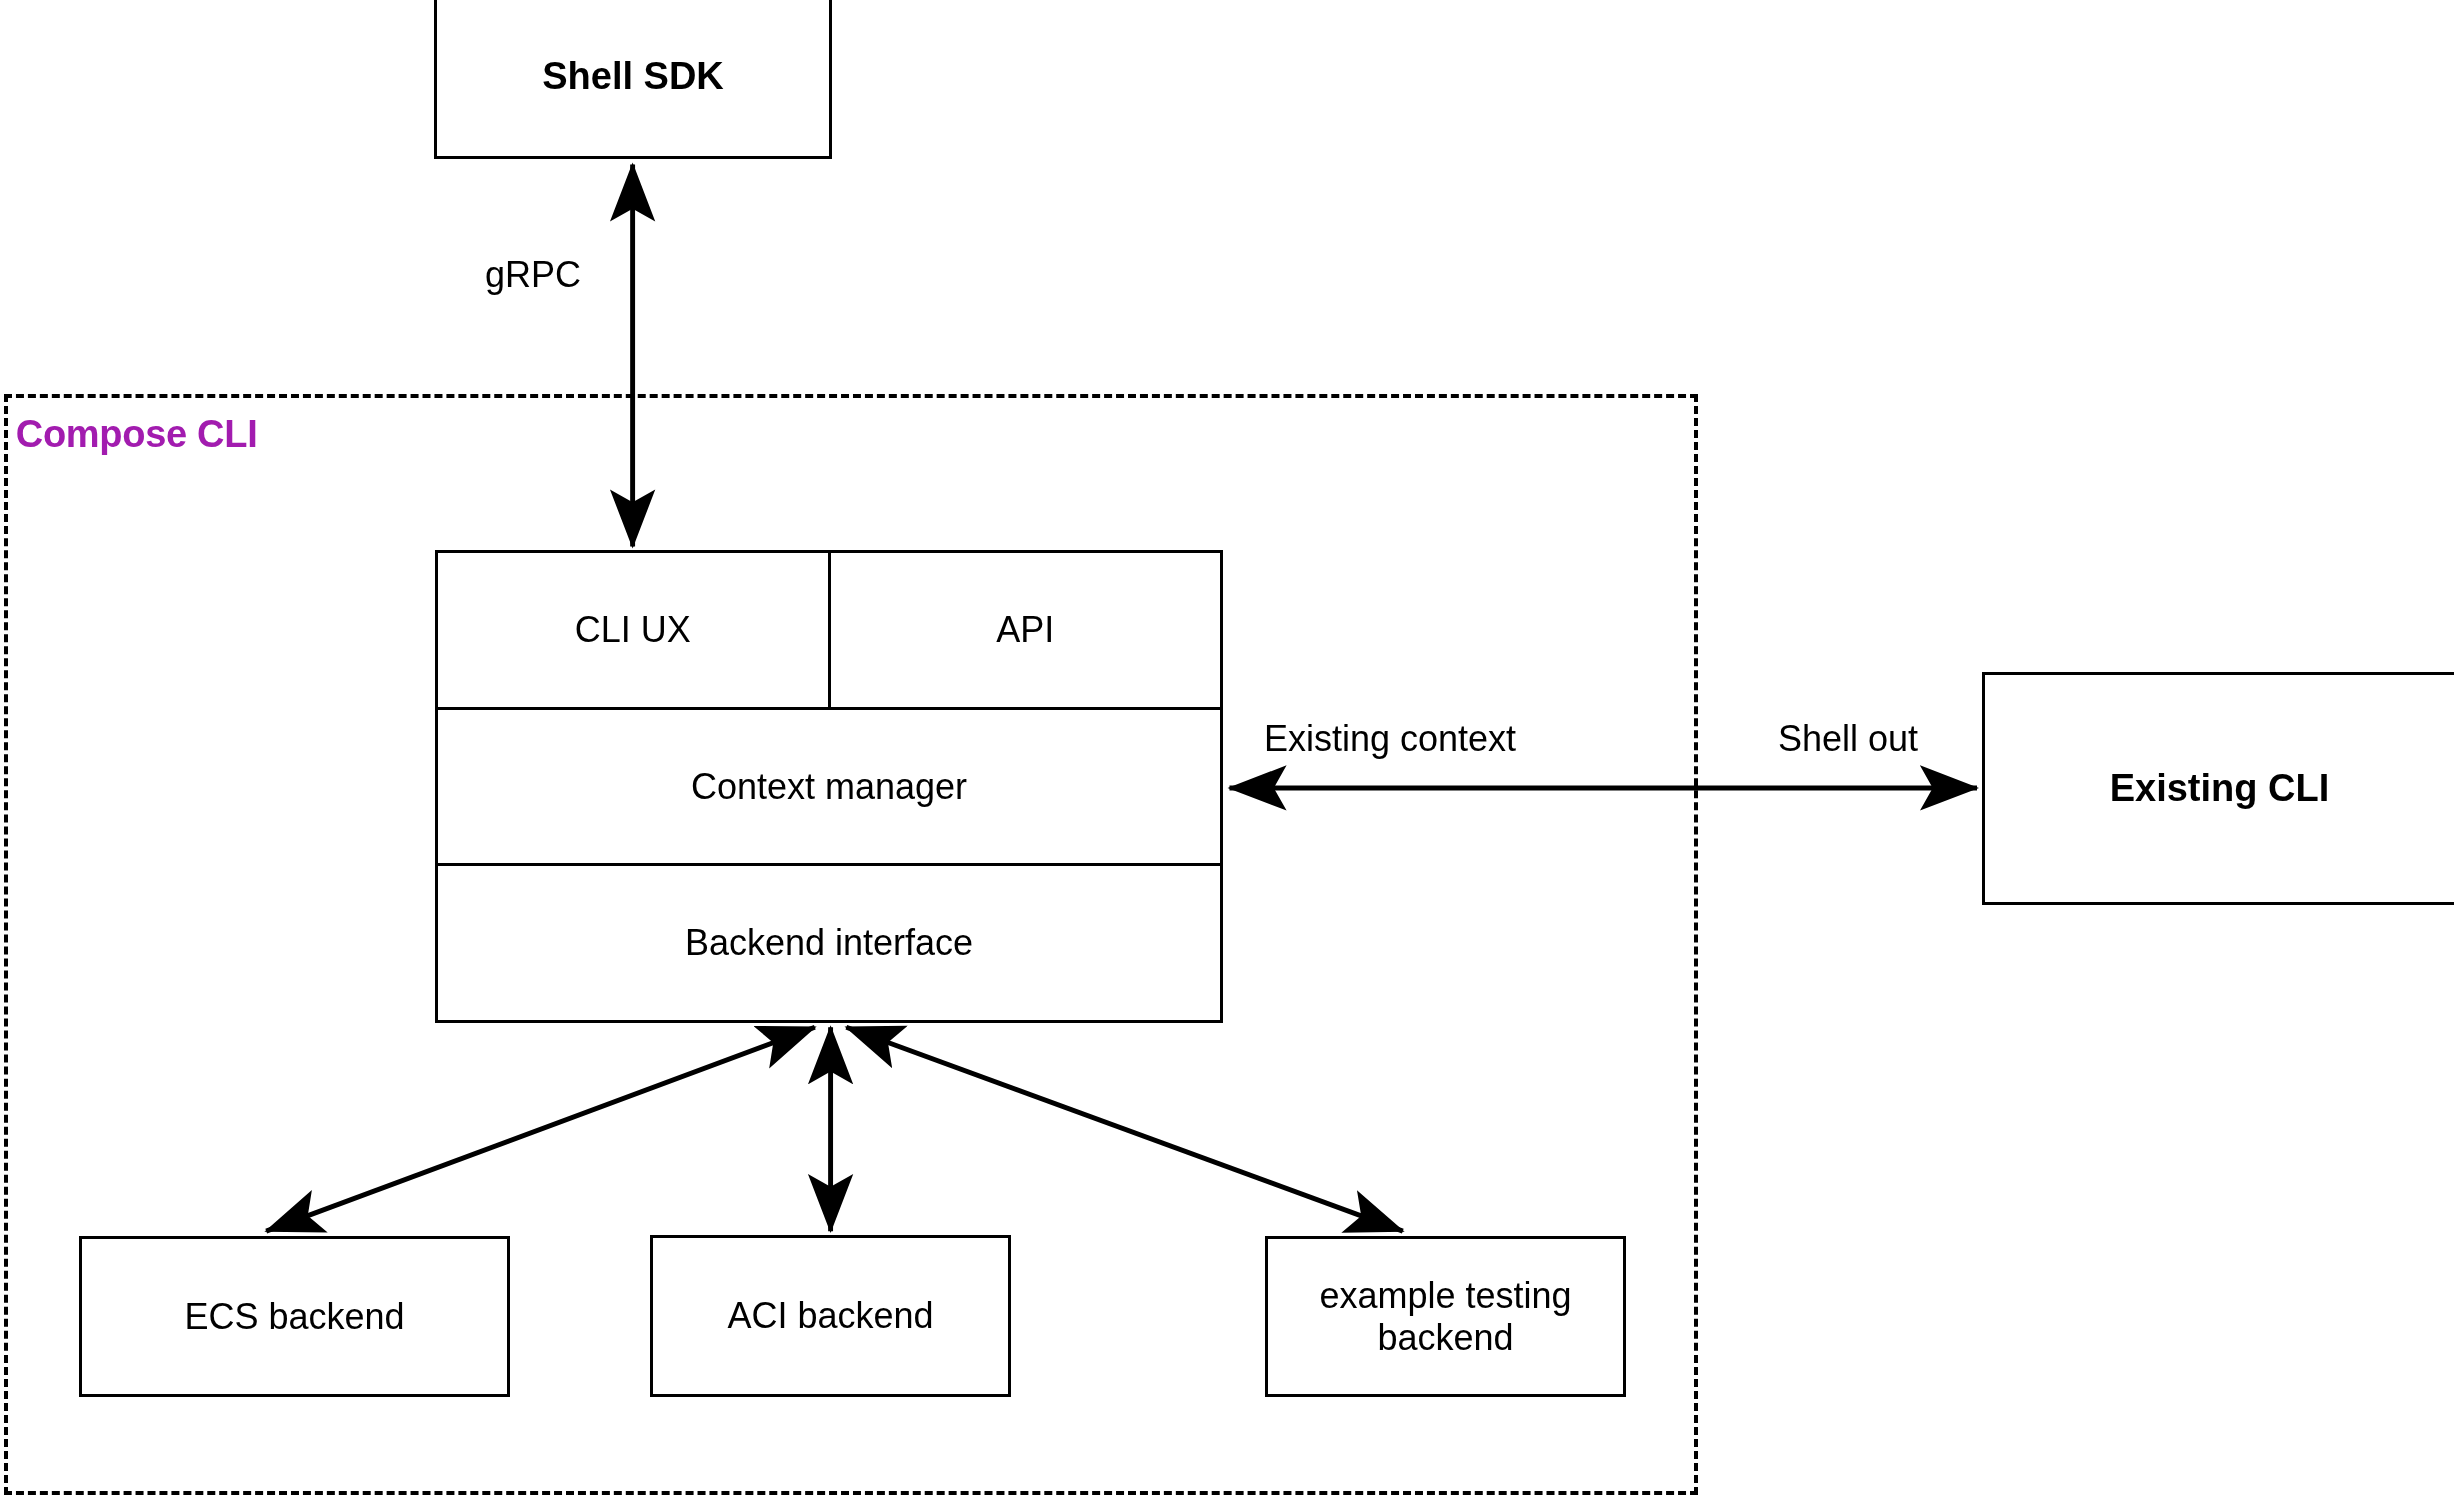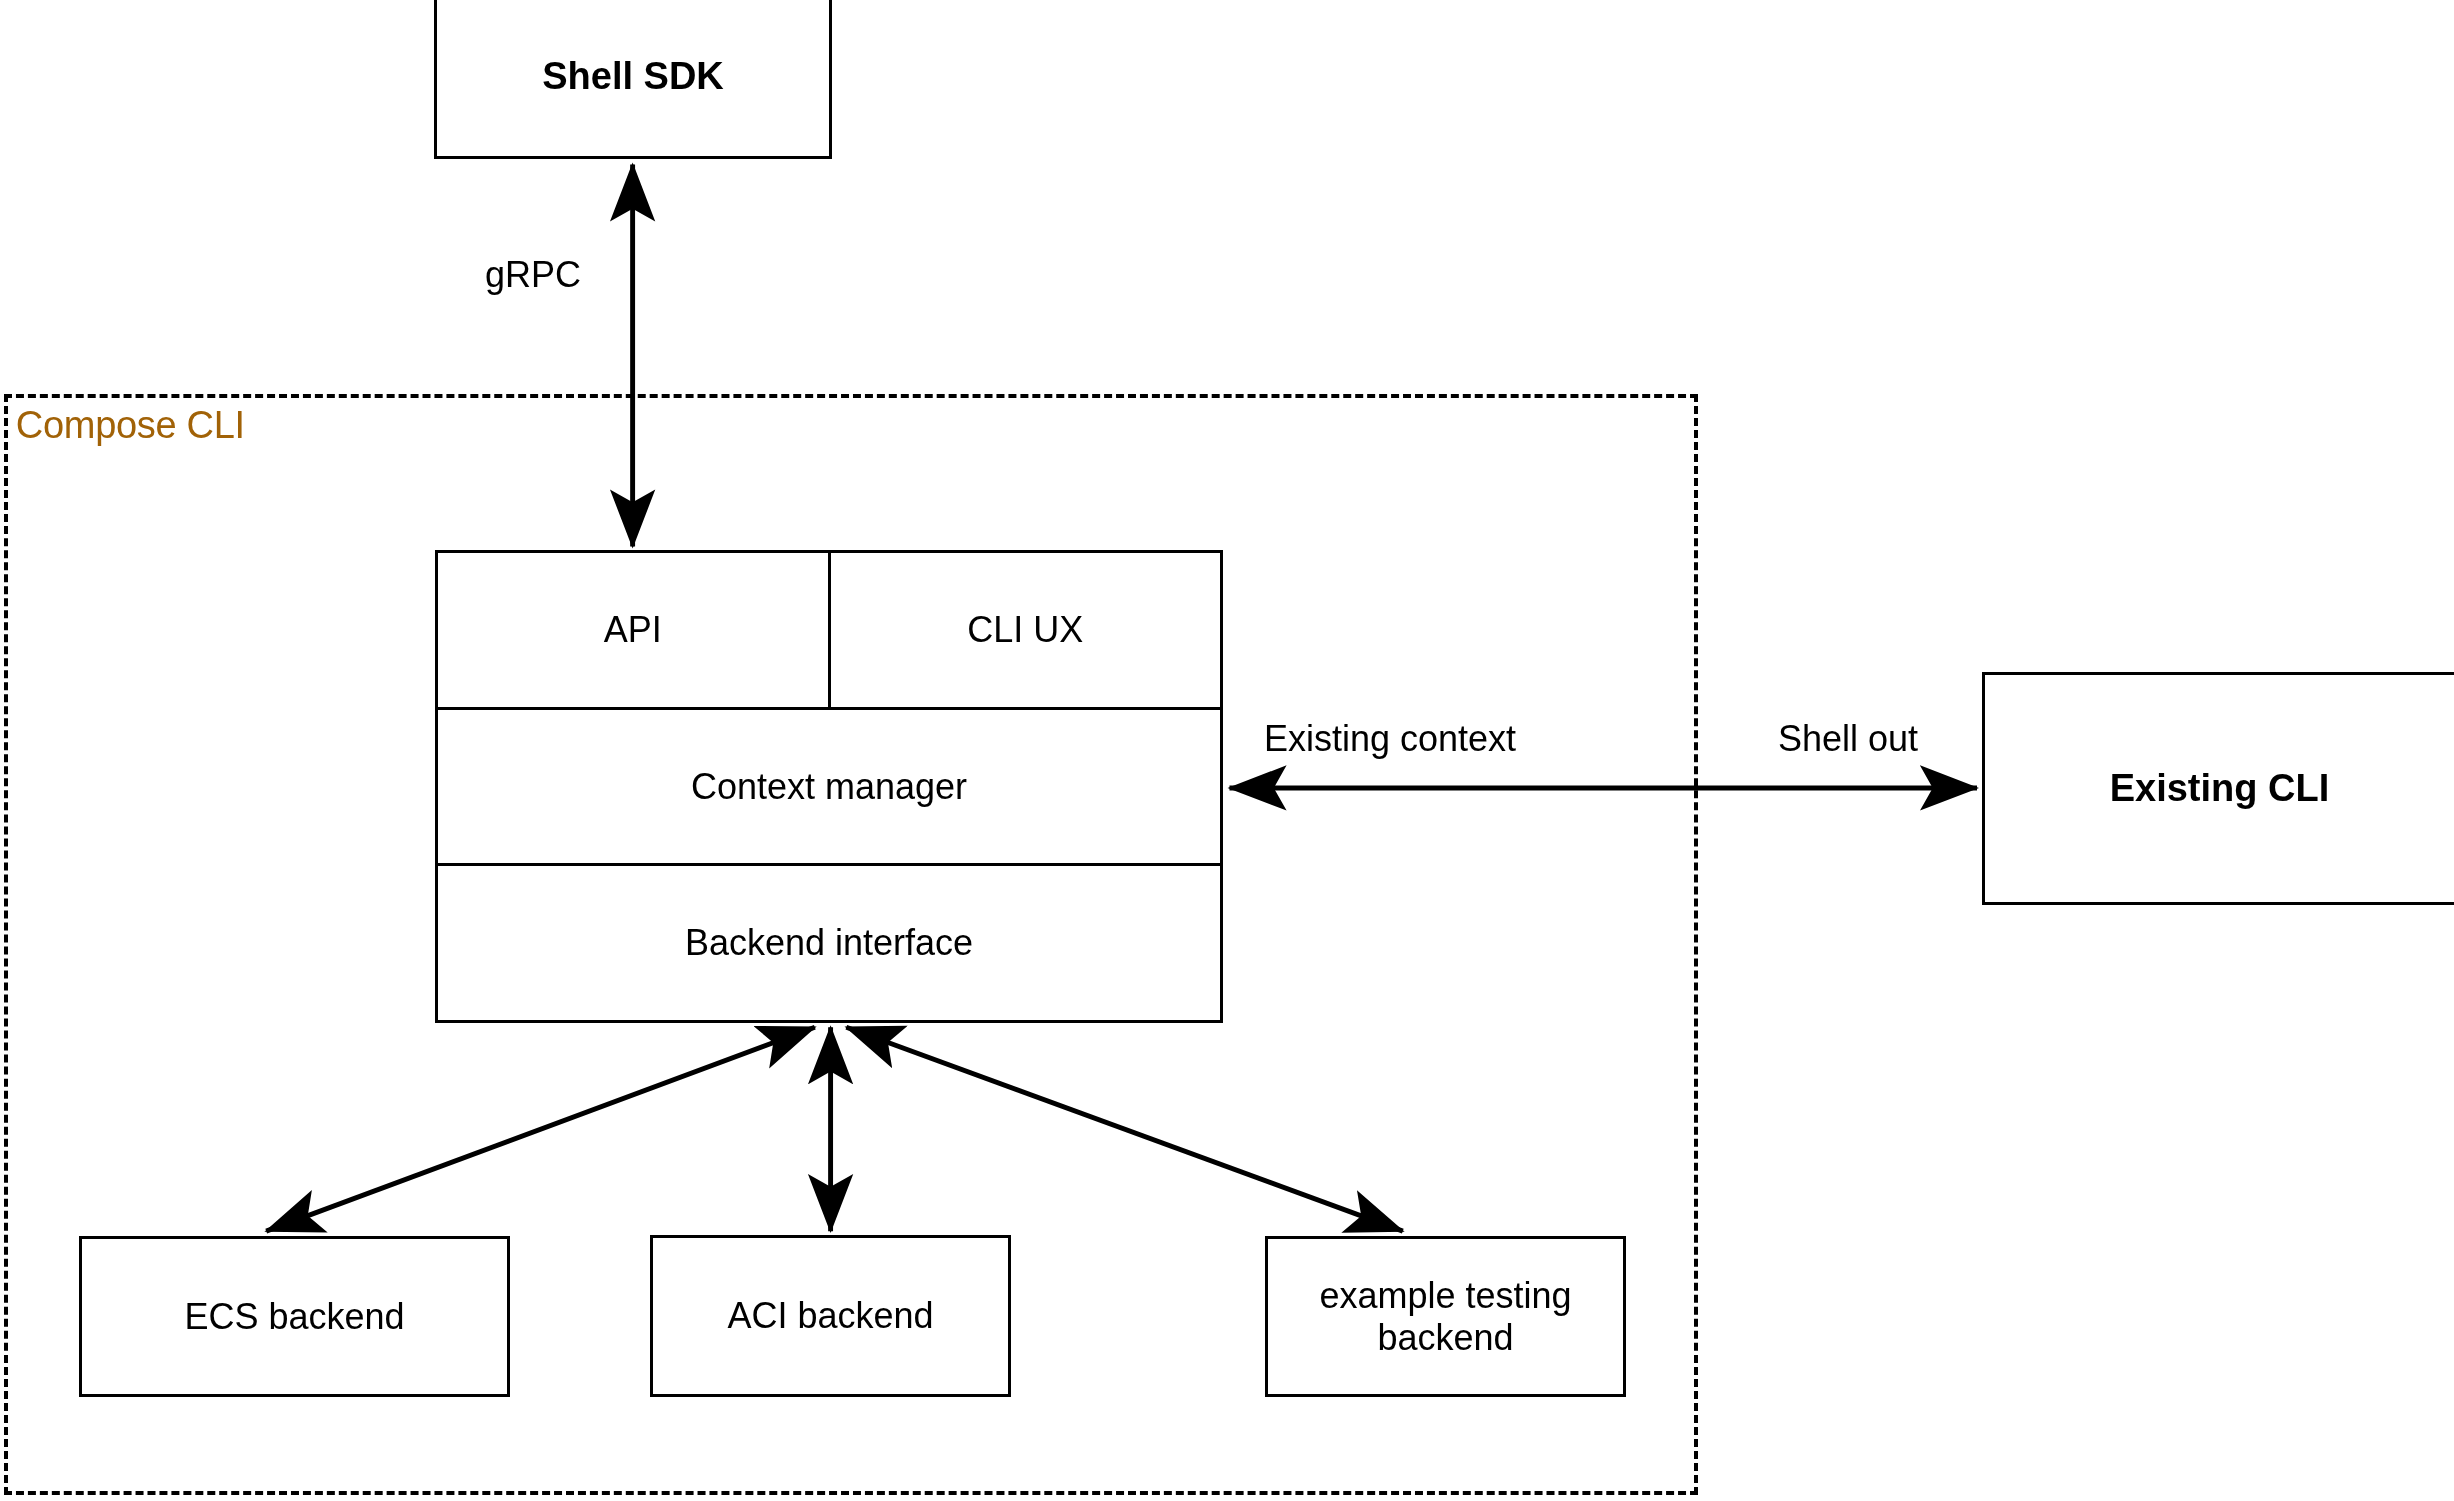--- a/index.html
+++ b/index.html
@@ -50,24 +50,24 @@
     top: 394px;
     width: 1694px;
     height: 1101px;
     box-sizing: border-box;
     border: 4.9px dashed #000000;
     background: transparent;
   }
   #group-compose-cli-title {
     position: absolute;
     left: 15.8px;
-    top: 404px;
+    top: 413px;
     font-size: 38px;
-    font-weight: normal;
-    color: #a16207;
+    font-weight: bold;
+    color: #a21caf;
     white-space: nowrap;
     letter-spacing: -0.3px;
   }
 
   
   #node-node-sdk {
     left: 434px;
     top: -5.9px;
     width: 398px;
     height: 165px;
@@ -192,24 +192,24 @@
     </g>
   </svg>
 
   <div class="node bold" id="node-node-sdk">
     <span class="node-label">Shell SDK</span>
   </div>
 
   <div id="stack-compose-core">
     <div class="stack-row">
       <div class="stack-cell">
+        <span class="node-label">CLI UX</span>
+      </div>
+      <div class="stack-cell">
         <span class="node-label">API</span>
-      </div>
-      <div class="stack-cell">
-        <span class="node-label">CLI UX</span>
       </div>
     </div>
     <div class="stack-row">
       <div class="stack-cell">
         <span class="node-label">Context manager</span>
       </div>
     </div>
     <div class="stack-row">
       <div class="stack-cell">
         <span class="node-label">Backend interface</span>

